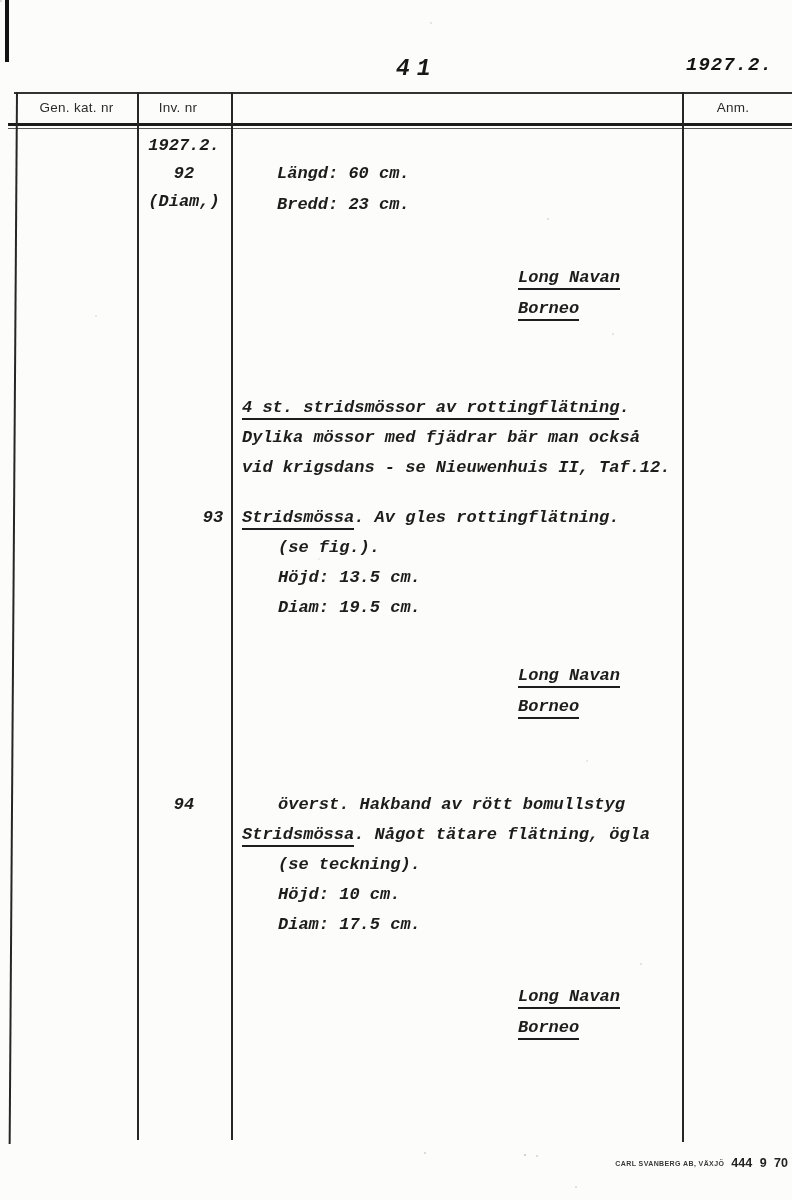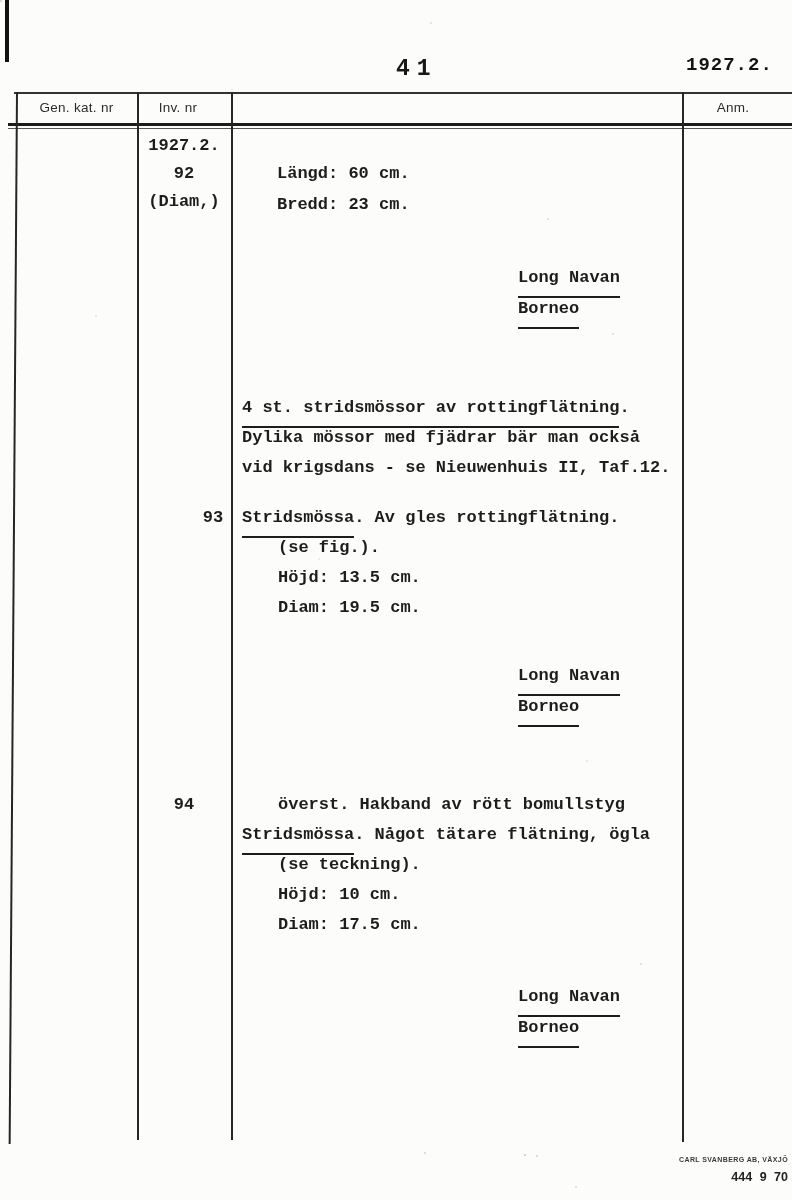--- a/index.html
+++ b/index.html
@@ -11,27 +11,28 @@
     overflow:hidden;
     font-family:"Liberation Mono","DejaVu Sans Mono",monospace;
   }
   
   .type {
     font-family:"Liberation Mono","DejaVu Sans Mono",monospace;
     font-weight:700;
     font-size:17px;
     color:#1d1d1d;
     white-space:nowrap;
+    font-style:italic;
   }
   .block { position:absolute; }
   .lh28 .tline { line-height:28px; }
   .lh30 .tline { line-height:30px; }
   .lh31 .tline { line-height:31px; }
   .tline.indent { padding-left:36px; }
-  .u { border-bottom:2.5px solid #1d1d1d; padding-bottom:9px; }
+  .u { border-bottom:2.5px solid #1d1d1d; padding-bottom:1px; }
   .ctr { text-align:center; }
 
   
   .hline, .vline { position:absolute; background:#262626; }
   .hline { height:2px; }
   .vline { width:2px; }
   #rule-top      { left:14px; top:92px;  width:778px; height:2px; background:#333; }
   #rule-head-a   { left:8px;  top:123px; width:784px; height:3px; background:#1c1c1c; }
   #rule-head-b   { left:8px;  top:128px; width:784px; height:1px; background:#555; }
   #vline-left    { left:16px; top:92px;  height:1052px; transform:rotate(0.4deg); transform-origin:top; }
@@ -69,23 +70,22 @@
   #b-para    { left:242px; top:393px; }
   #b-inv93   { left:137px; top:503px; width:94px;padding-left:29px; }
   #b-entry93 { left:242px; top:503px; }
   #b-loc2    { left:518px; top:660px; }
   #b-inv94   { left:137px; top:790px; width:94px; }
   #b-entry94 { left:242px; top:790px; }
   #b-loc3    { left:518px; top:981px; }
 
   .footer {
     position:absolute; top:1156px; right:4px;
-    display:flex; align-items:flex-end; gap:7px;
+    display:flex; align-items:center; gap:7px;
     white-space:nowrap;
-    flex-direction:column;
   }
   .footer .printer {
     font-family:"Liberation Sans","DejaVu Sans",sans-serif;
     font-size:7px; letter-spacing:0.4px; color:#3a3a3a; font-weight:700;
   }
   .footer .code {
     font-family:"Liberation Sans","DejaVu Sans",sans-serif;
     font-size:12.5px; font-weight:700; color:#222; word-spacing:4px;
   }
 

